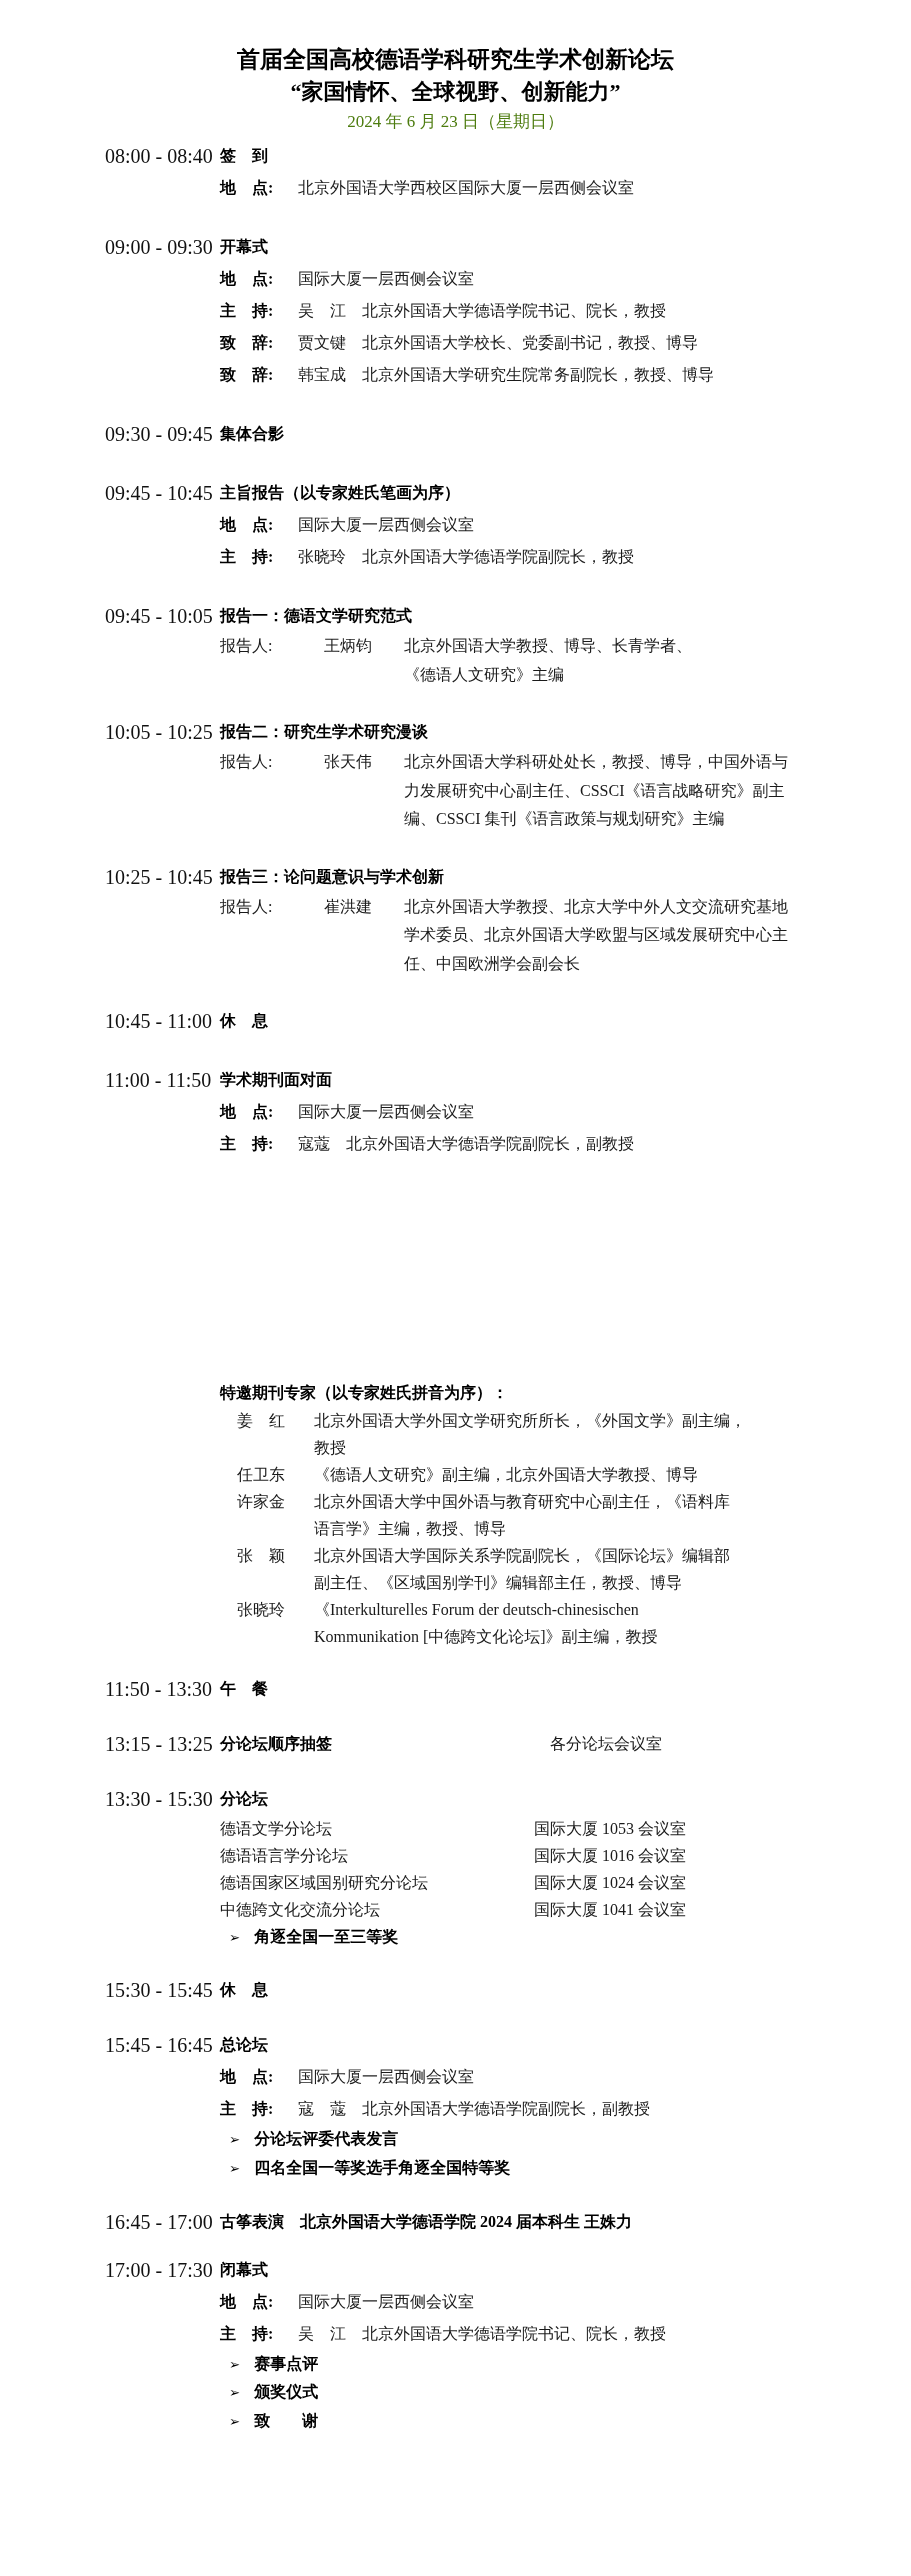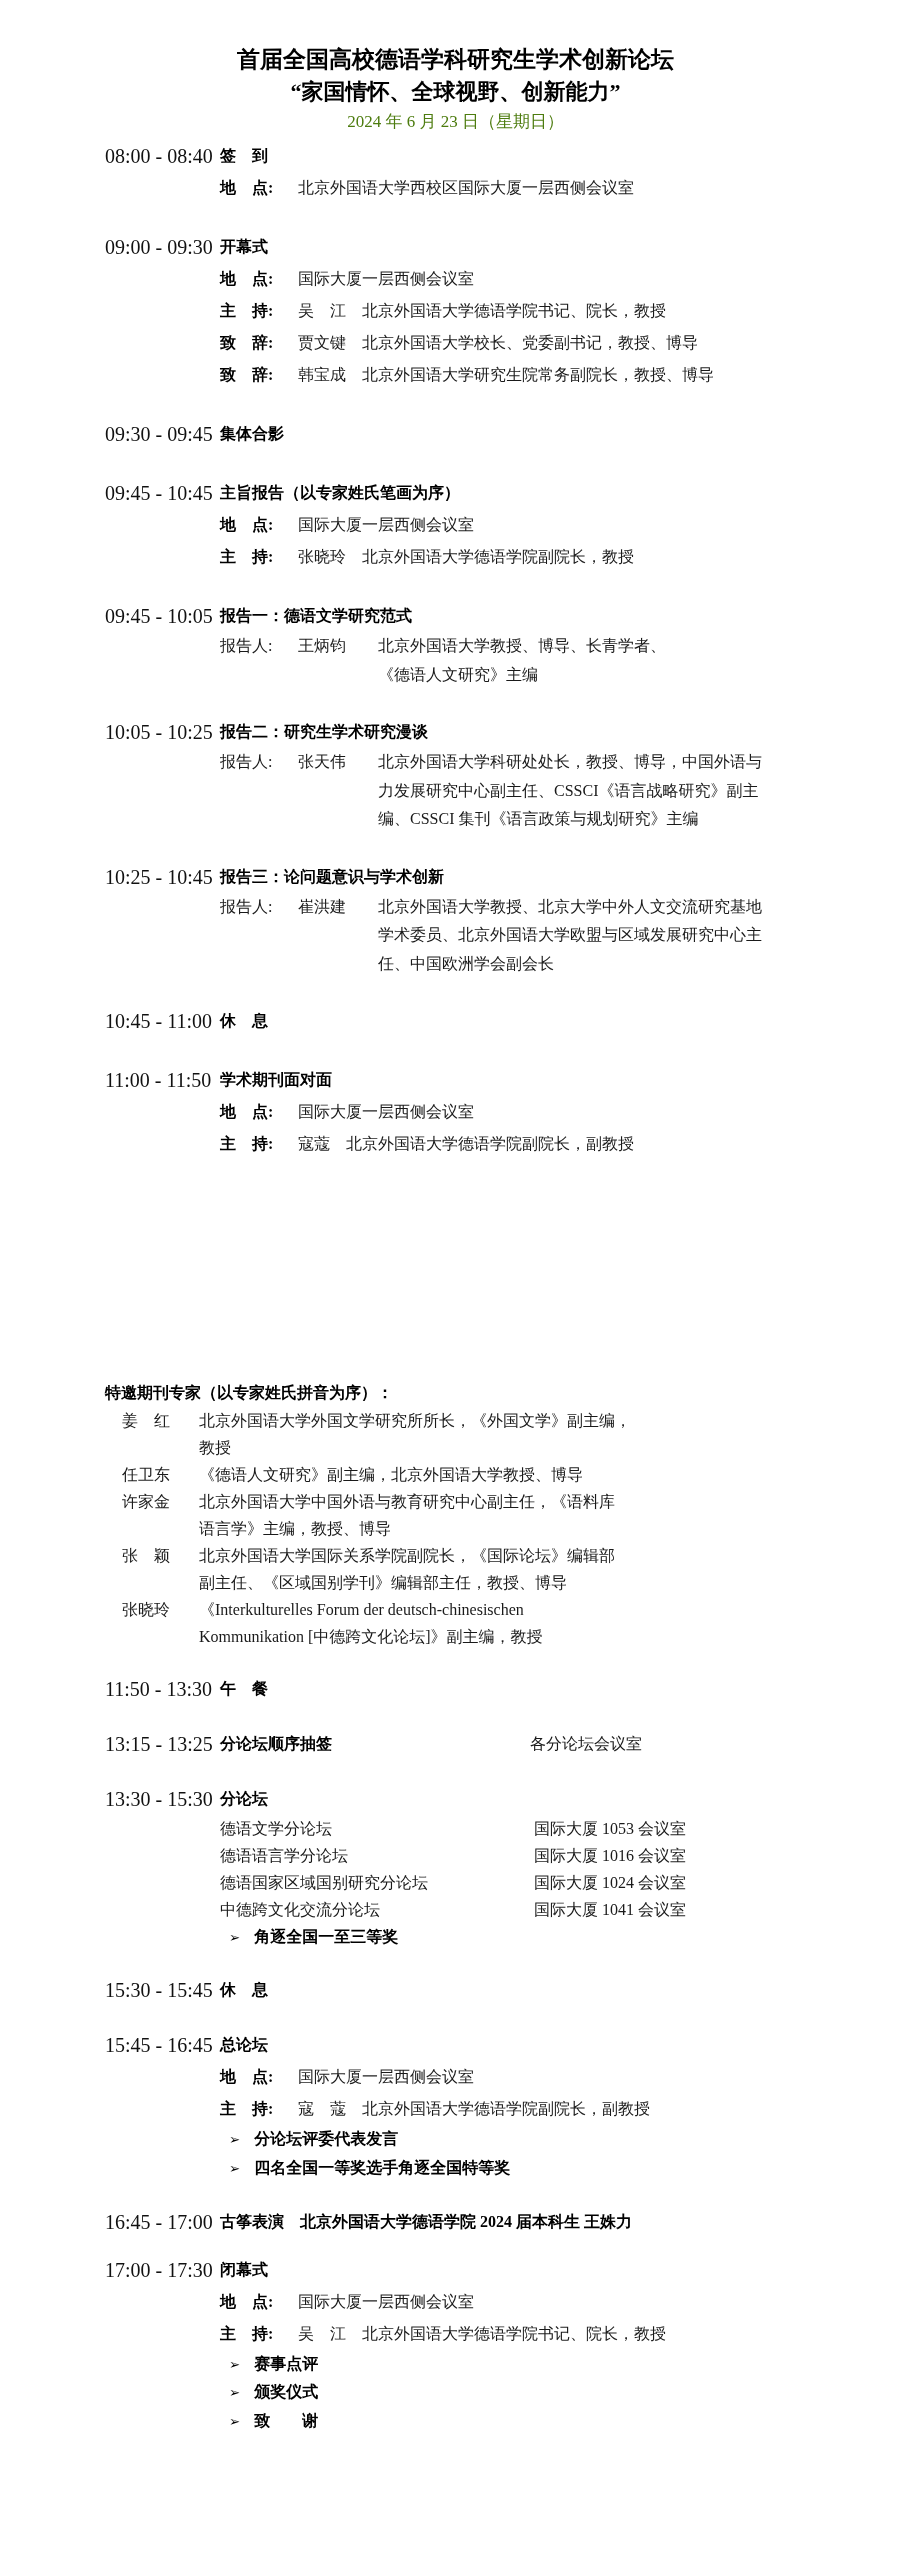--- a/index.html
+++ b/index.html
@@ -9,38 +9,38 @@
     color:#1a1a1a; overflow:hidden;
   }
   .header { padding-top:44px; text-align:center; }
   .title    { font-size:23px; font-weight:700; color:#000; line-height:32px; }
   .subtitle { font-size:22px; font-weight:700; color:#000; line-height:32px; }
   .date     { font-size:17px; line-height:27px; color:#4d7c0f; }
 
   #schedule { margin-top:3.6px; }
   .block { display:flex; margin-top:27px; padding-left:105px; padding-right:53px; }
   #schedule .block:first-child { margin-top:5.3px; }
-  .b-experts { margin-top:219px;flex-direction:column; }
+  .b-experts { margin-top:219px; }
   .b-lunch,.b-draw,.b-subforums,.b-break-2,.b-plenary,.b-guzheng { margin-top:23px; }
   .b-closing { margin-top:16px; }
 
   .time { width:115px; flex:none; font-size:20px; color:#111; line-height:32px; white-space:nowrap; }
   .content { flex:1; min-width:0; }
 
   .line { font-size:16px; line-height:32px; white-space:nowrap; }
   .t { position:relative; }
   .t .etitle { font-weight:700; color:#000; }
-  .t .rt { position:absolute; left:310px; top:0; font-weight:400; color:#1a1a1a; }
+  .t .rt { position:absolute; left:330px; top:0; font-weight:400; color:#1a1a1a; }
 
   .lab { display:inline-block; width:78px; font-weight:700; color:#000; }
   .val { color:#1a1a1a; }
 
   .p { display:flex; line-height:28.5px; }
   .plab { width:78px; flex:none; }
-  .pname { width:80px; flex:none; }
+  .pname { width:80px; flex:none;margin-left:26px; }
   .pdesc .dline { line-height:28.5px; }
 
   .hd { font-weight:700; color:#000; line-height:27.6px; }
   .e { display:flex; padding-left:17px; line-height:27px; }
   .ename { width:77px; flex:none; }
   .edesc .dline { line-height:27px; }
 
   .bl { line-height:27.6px; }
   .arrow { display:inline-block; margin-left:9px; margin-right:14.2px; font-size:13.3px; color:#000; }
   .btext { font-weight:700; color:#000; }

